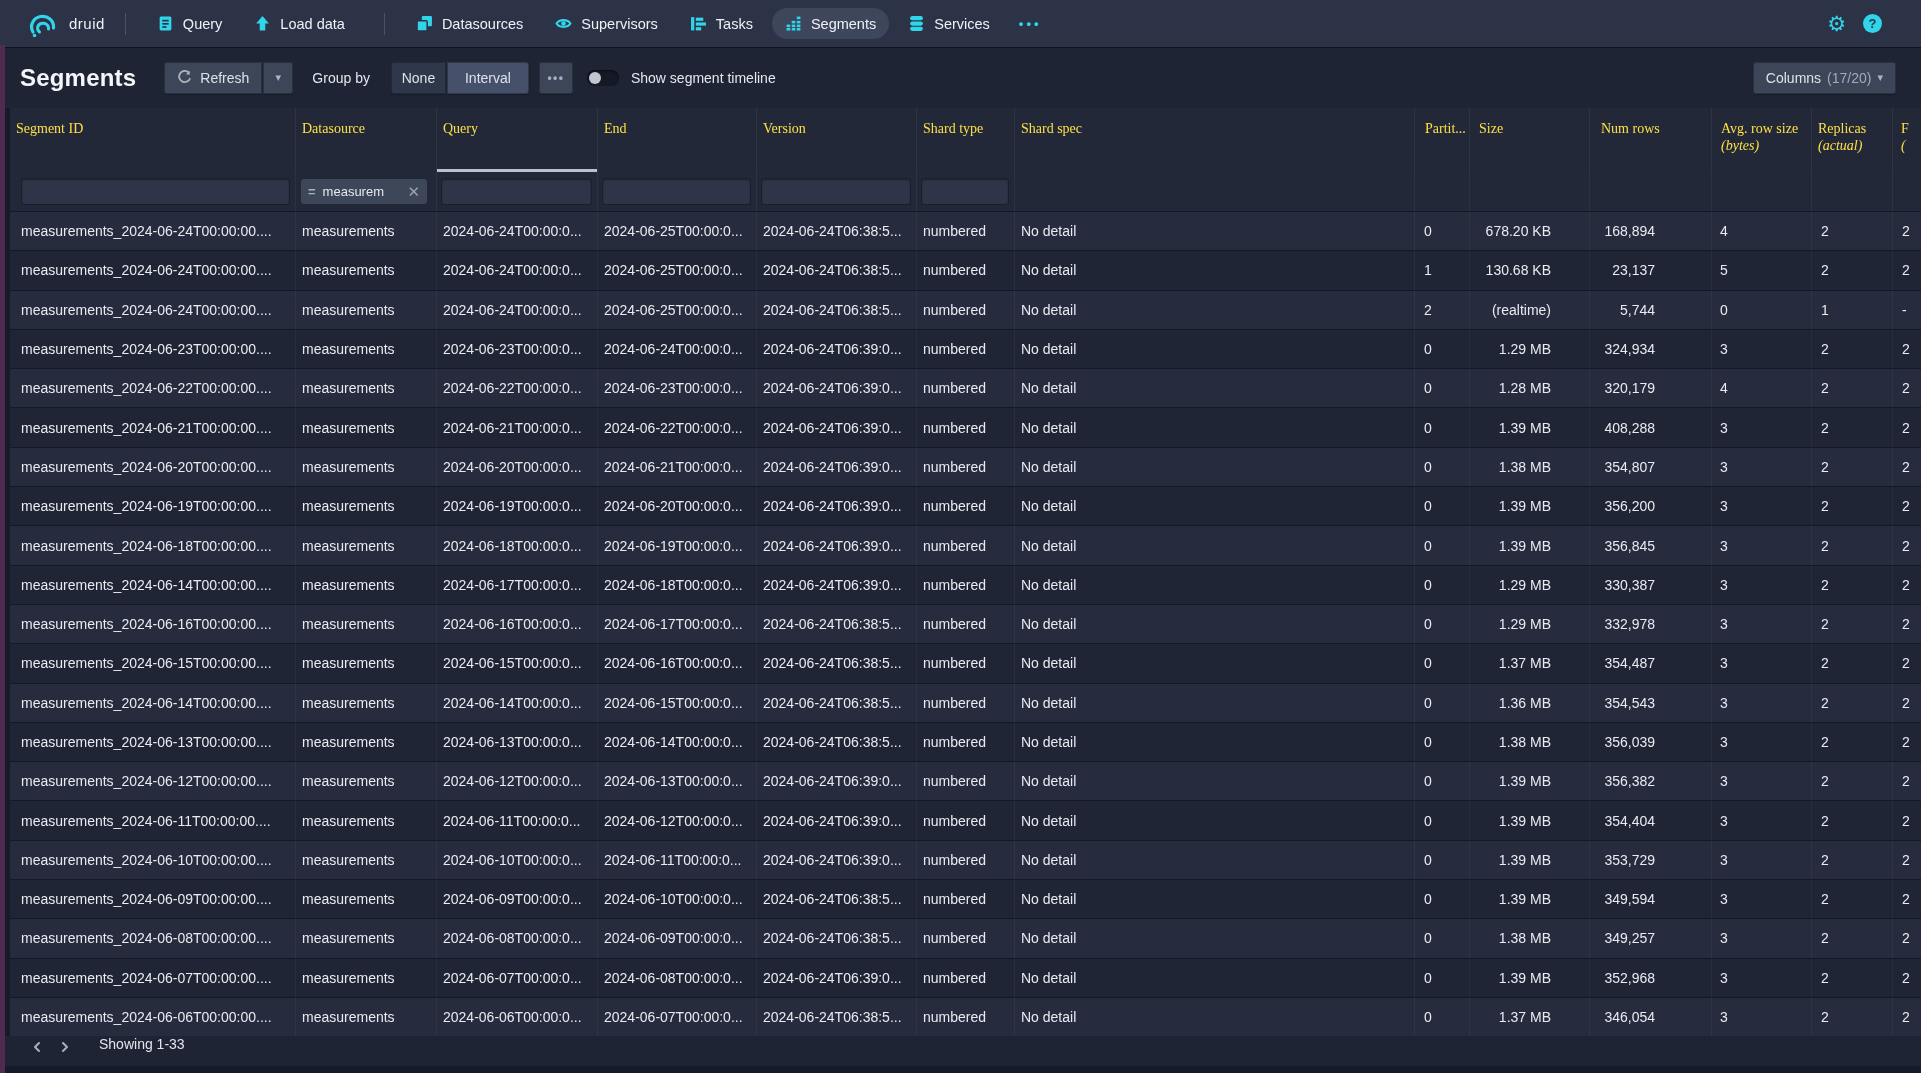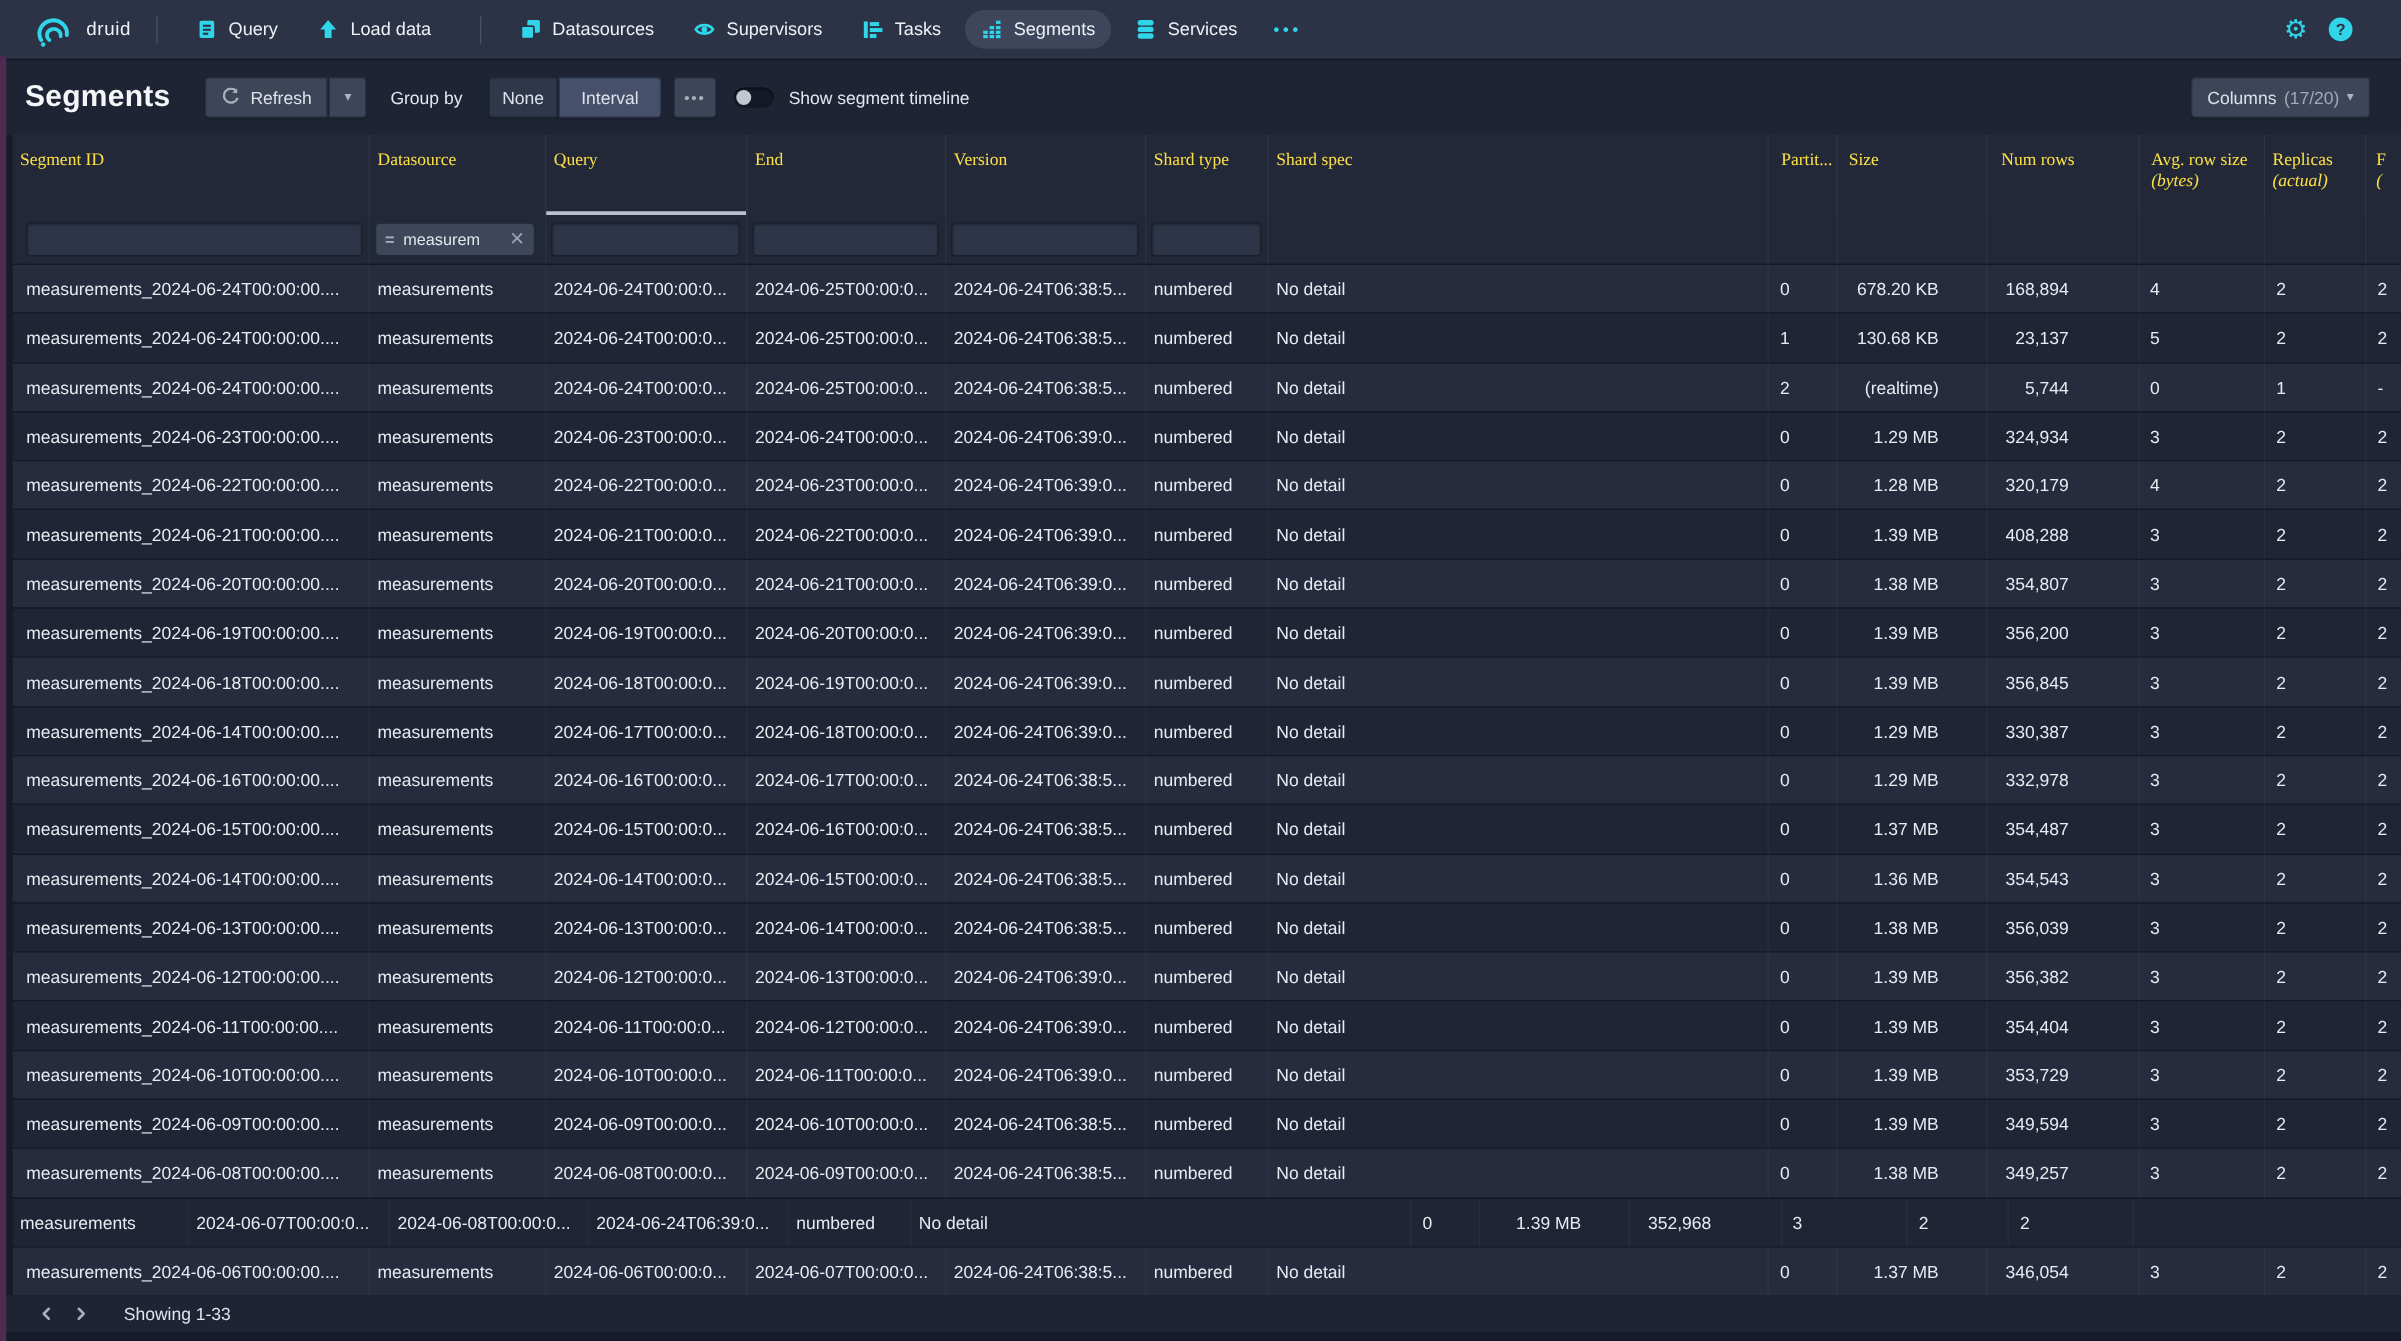--- a/index.html
+++ b/index.html
@@ -106,21 +106,21 @@
   .c5 { width:98px;  }
   .c6 { width:400px; }
   .c7 { width:55px;  } .cell.c7 { padding-left:9px; }  .hcell.c7 { padding-left:10px; }
   .c8 { width:120px; } .cell.c8 { justify-content:flex-end; padding-right:38px; } .hcell.c8 { padding-left:9px; }
   .c9 { width:122px; } .cell.c9 { justify-content:flex-end; padding-right:56px; } .hcell.c9 { padding-left:11px; }
   .c10{ width:100px; } .cell.c10 { padding-left:8px; } .hcell.c10 { padding-left:9px; }
   .c11{ width:81px;  } .cell.c11 { padding-left:9px; }
   .c12{ width:100px; } .cell.c12 { padding-left:9px; } .hcell.c12 { padding-left:8px; }
 
   
-  .footer { height:30px; background:#1e2434; display:flex; align-items:center; padding-left:27px; }
+  .footer { height:30px; background:#1e2434; display:flex; padding-left:27px; }
   .pg-btn { width:20px; height:22px; background:none; border:none; display:flex; align-items:center; justify-content:center; cursor:pointer; margin-right:8px; }
   .showing { font-size:14px; color:#e1e5ec; margin-left:16px; }
 </style>
 </head>
 <body>
 
 <div class="edge-stripe"></div>
 
 <div class="nav">
   <div class="brand">
@@ -618,20 +618,21 @@
     <div class="cell c6">No detail</div>
     <div class="cell c7">0</div>
     <div class="cell c8">1.38 MB</div>
     <div class="cell c9">349,257</div>
     <div class="cell c10">3</div>
     <div class="cell c11">2</div>
     <div class="cell c12">2</div>
   </div>
 
   <div class="trow">
+    <div class="cell c0">measurements_2024-06-07T00:00:00....</div>
     <div class="cell c1">measurements</div>
     <div class="cell c2">2024-06-07T00:00:0...</div>
     <div class="cell c3">2024-06-08T00:00:0...</div>
     <div class="cell c4">2024-06-24T06:39:0...</div>
     <div class="cell c5">numbered</div>
     <div class="cell c6">No detail</div>
     <div class="cell c7">0</div>
     <div class="cell c8">1.39 MB</div>
     <div class="cell c9">352,968</div>
     <div class="cell c10">3</div>

